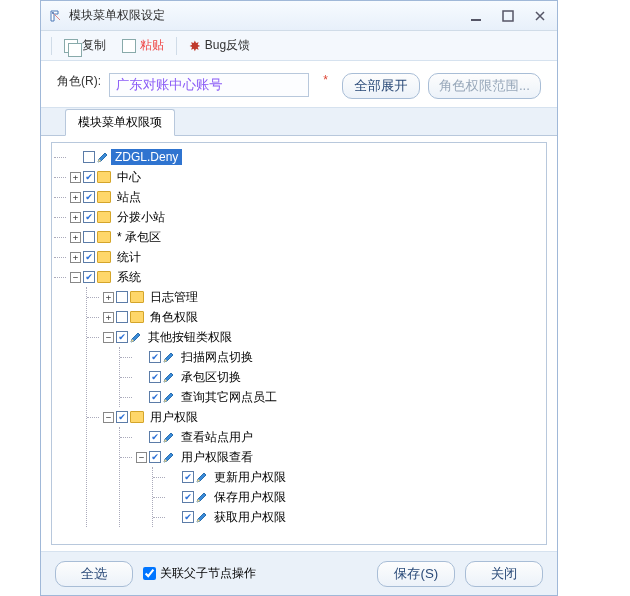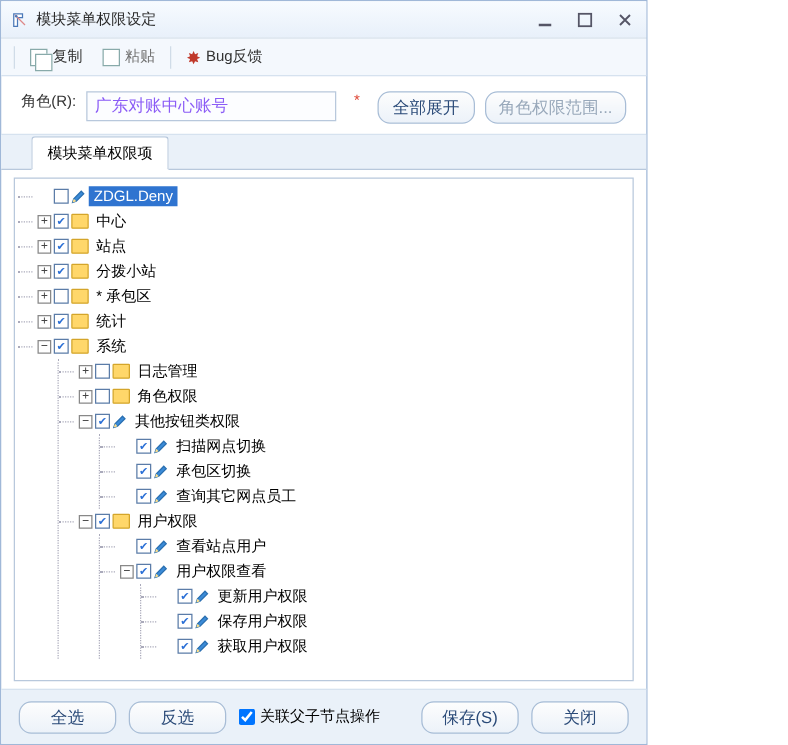--- a/index.html
+++ b/index.html
@@ -1,25 +1,25 @@
 <!DOCTYPE html>
 <html><head>
 <meta charset="utf-8">
 <style>
 * { box-sizing: border-box; margin: 0; padding: 0; }
 body { font-family: "Microsoft YaHei", SimSun, Arial, sans-serif; font-size: 12px; background: #fff; }
-.window { width: 518px; height: 596px; border: 1px solid #a0b8d8; background: #fff; display: flex; flex-direction: column; }
+.window { width: 518px; height: 596px; border: 1px solid #a0b8d8; background: #fff; display: flex; flex-direction: column; margin-left: 40px; }
 .titlebar { height: 30px; background: linear-gradient(#f7fbff,#e8f0fa); display: flex; align-items: center; padding: 0 8px; border-bottom: 1px solid #d0dce8; }
 .titlebar .ticon { width: 14px; height: 14px; margin-right: 6px; }
 .titlebar .title { flex: 1; color: #2b2b2b; }
 .winbtns { display: flex; gap: 14px; }
 .winbtn { width: 18px; height: 16px; display: flex; align-items: center; justify-content: center; color: #556; cursor: pointer; }
 .toolbar { height: 30px; background: #f4f8fd; border-bottom: 1px solid #d6e2ef; display: flex; align-items: center; padding: 0 8px; gap: 4px; }
 .tool { display: flex; align-items: center; gap: 4px; padding: 2px 6px; color: #333; cursor: pointer; }
-.tool.disabled { color: #737373; }
+.tool.disabled { color: #ef4444; }
 .sep { width: 1px; height: 18px; background: #d0dce8; margin: 0 2px; }
 .bugicon { color: #c0392b; font-size: 14px; }
 .formrow { padding: 12px 16px 8px; display: flex; align-items: flex-start; gap: 8px; border-bottom: 1px solid #d6e2ef; }
 .formrow label { color: #333; }
 .textinput { flex: 1; height: 24px; border: 1px solid #b8c8dc; background: #fcfdff; padding: 0 6px; color: #8b5cf6; }
 .req { color: #d43; margin: 0 6px; }
 .btn { height: 26px; min-width: 78px; padding: 0 10px; background: linear-gradient(#fdfdfd,#ecf2f9); border: 1px solid #a8bdd6; color: #2a4a78; cursor: pointer; border-radius: 10px; }
 .btn.disabled { color: #98a8ba; }
 .tabstrip { height: 28px; background: #eaf1f9; display: flex; align-items: center; padding: 0 24px; border-bottom: 1px solid #b8c8dc; }
 .tab { background: #fff; border: 1px solid #b8c8dc; border-bottom: 1px solid #fff; padding: 4px 12px; border-radius: 3px 3px 0 0; position: relative; top: 1px; cursor: pointer; }
@@ -317,21 +317,20 @@
                 </li>
               </ul>
             </li>
           </ul>
         </li>
       </ul>
 </div>
 
 <div class="footer">
   <button class="btn">全选</button>
-  <button class="btn">反选</button>
   <label class="chk">
     <input type="checkbox" checked="" style="">
     <span>关联父子节点操作</span>
   </label>
   <div class="spacer"></div>
   <button class="btn">保存(S)</button>
   <button class="btn">关闭</button>
 </div>
 
 </div>

